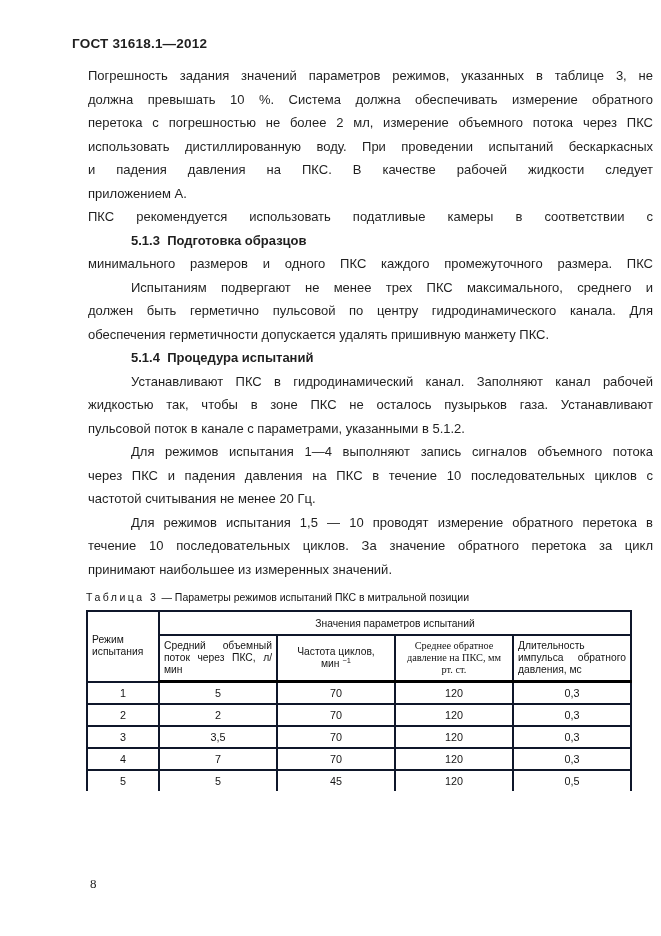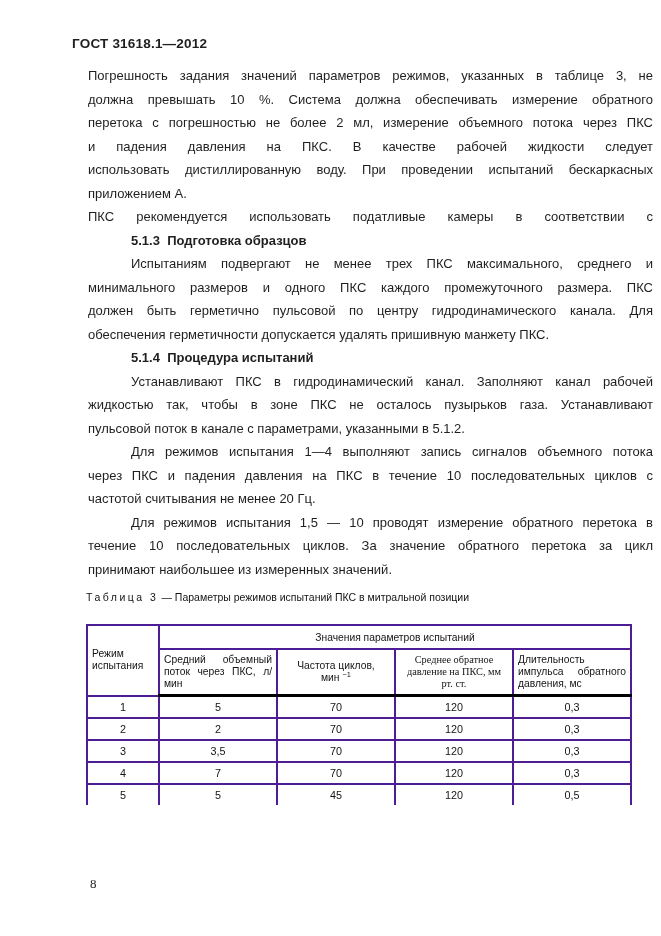--- a/index.html
+++ b/index.html
@@ -26,32 +26,32 @@
     overflow:hidden; white-space:normal;
   }
   .bline.last { text-align-last:left; }
   .bline.indent { text-indent:43px; }
   .heading {
     height:23.5px; line-height:23.5px;
     font-weight:bold; text-indent:43px;
     white-space:nowrap; overflow:hidden;
   }
   .table-caption {
-    margin:10px 0 20px -2px;
+    margin:10px 0 6px -2px;
     font-size:10.5px; line-height:13px; color:#141414;
     white-space:nowrap;
   }
   .cap-label { letter-spacing:2.5px; margin-right:3px; }
   table.modes {
     border-collapse:collapse; table-layout:fixed;
     width:546px; margin-left:-2px;
     font-size:10.3px; color:#141414;
   }
   table.modes th, table.modes td {
-    border:2px solid #4c1d95;
+    border:2px solid #0f172a;
     padding:1px 4px;
     font-weight:normal;
     vertical-align:middle;
   }
   th.corner { width:62px; text-align:left; line-height:12px; border-bottom:3px solid #000; }
   th.group  { height:20px; text-align:center; }
   tr.subhead th { height:42px; line-height:12px; border-bottom:3px solid #000; }
   th.col-j { text-align:justify; text-align-last:left; }
   th.col-c { text-align:center; }
   th.w2 { width:126px;margin-left:35px; } th.w3 { width:100px; } th.w4 { width:129px;font-family:Liberation Serif, serif; } th.w5 { width:129px; }
@@ -70,27 +70,27 @@
 <div class="page">
 
   <div class="doc-header">ГОСТ 31618.1—2012</div>
 
   <div class="content">
 
     <div id="paragraphs">
         <div class="bline">Погрешность задания значений параметров режимов, указанных в таблице 3, не</div>
         <div class="bline">должна превышать 10 %. Система должна обеспечивать измерение обратного</div>
         <div class="bline">перетока с погрешностью не более 2 мл, измерение объемного потока через ПКС</div>
+        <div class="bline">использовать дистиллированную воду. При проведении испытаний бескаркасных</div>
         <div class="bline">и падения давления на ПКС. В качестве рабочей жидкости следует</div>
-        <div class="bline">использовать дистиллированную воду. При проведении испытаний бескаркасных</div>
         <div class="bline last">приложением А.</div>
         <div class="bline">ПКС рекомендуется использовать податливые камеры в соответствии с</div>
         <div class="heading">5.1.3&nbsp;&nbsp;Подготовка образцов</div>
+        <div class="bline">минимального размеров и одного ПКС каждого промежуточного размера. ПКС</div>
         <div class="bline indent">Испытаниям подвергают не менее трех ПКС максимального, среднего и</div>
-        <div class="bline">минимального размеров и одного ПКС каждого промежуточного размера. ПКС</div>
         <div class="bline">должен быть герметично пульсовой по центру гидродинамического канала. Для</div>
         <div class="bline last">обеспечения герметичности допускается удалять пришивную манжету ПКС.</div>
         <div class="heading">5.1.4&nbsp;&nbsp;Процедура испытаний</div>
         <div class="bline indent">Устанавливают ПКС в гидродинамический канал. Заполняют канал рабочей</div>
         <div class="bline">жидкостью так, чтобы в зоне ПКС не осталось пузырьков газа. Устанавливают</div>
         <div class="bline last">пульсовой поток в канале с параметрами, указанными в 5.1.2.</div>
         <div class="bline indent">Для режимов испытания 1—4 выполняют запись сигналов объемного потока</div>
         <div class="bline">через ПКС и падения давления на ПКС в течение 10 последовательных циклов с</div>
         <div class="bline last">частотой считывания не менее 20 Гц.</div>
         <div class="bline indent">Для режимов испытания 1,5 — 10 проводят измерение обратного перетока в</div>

